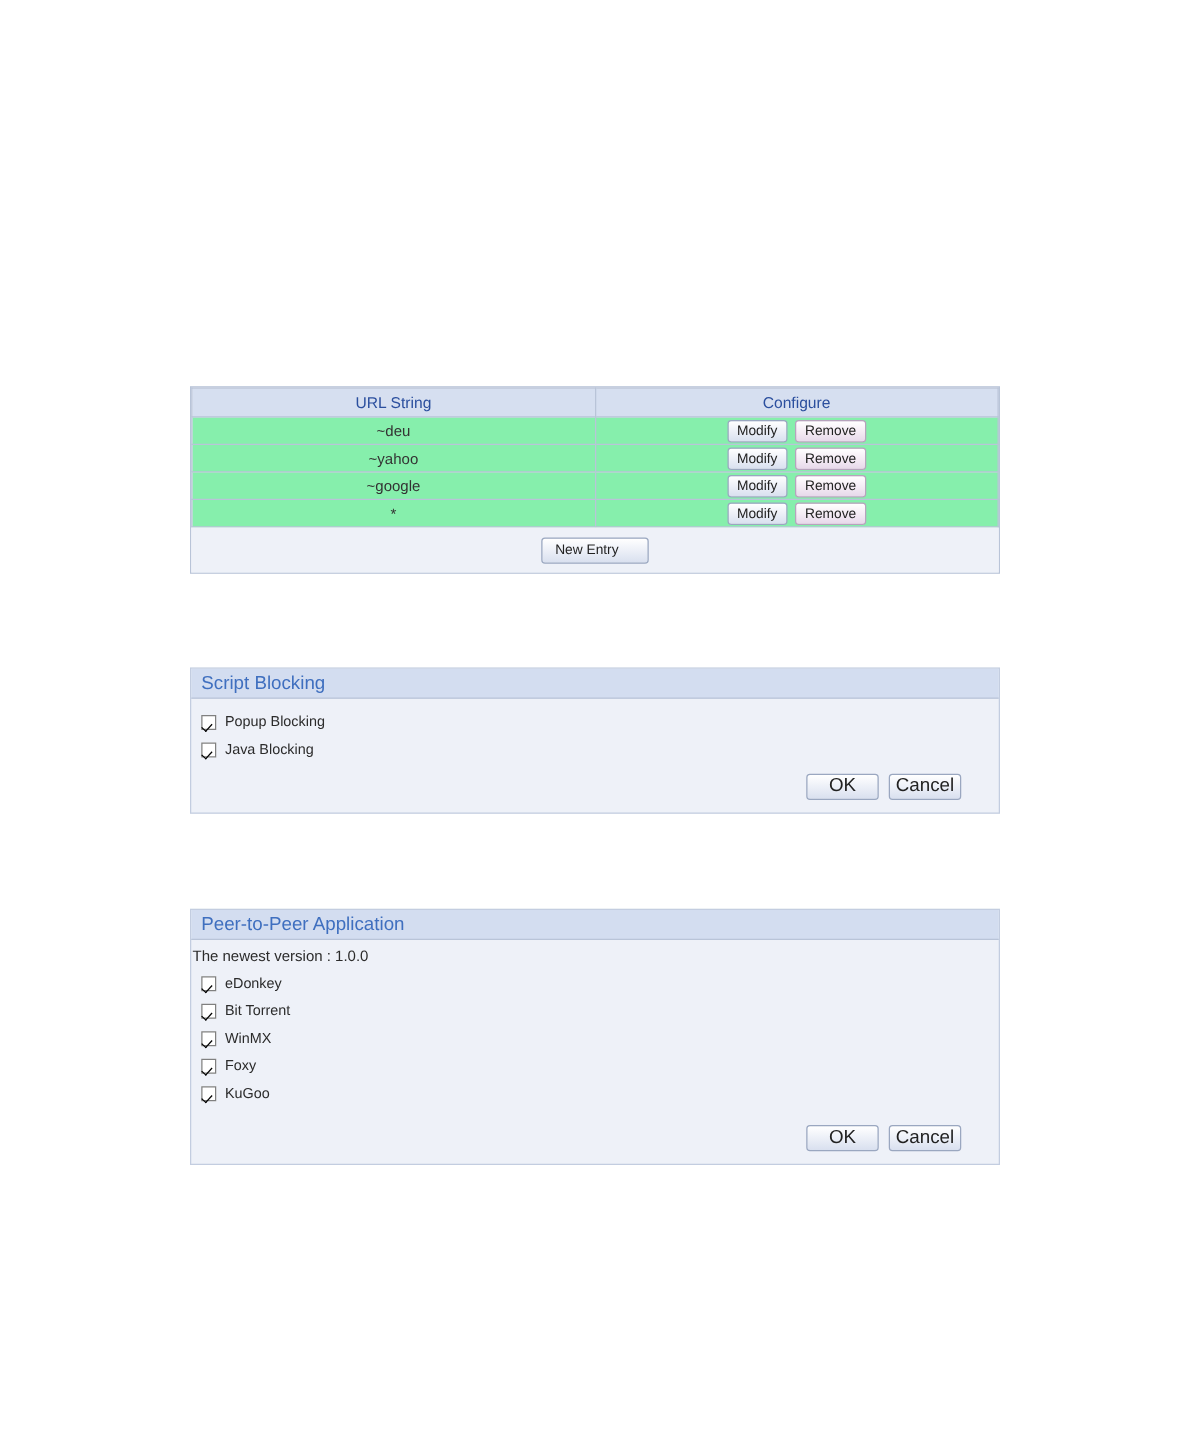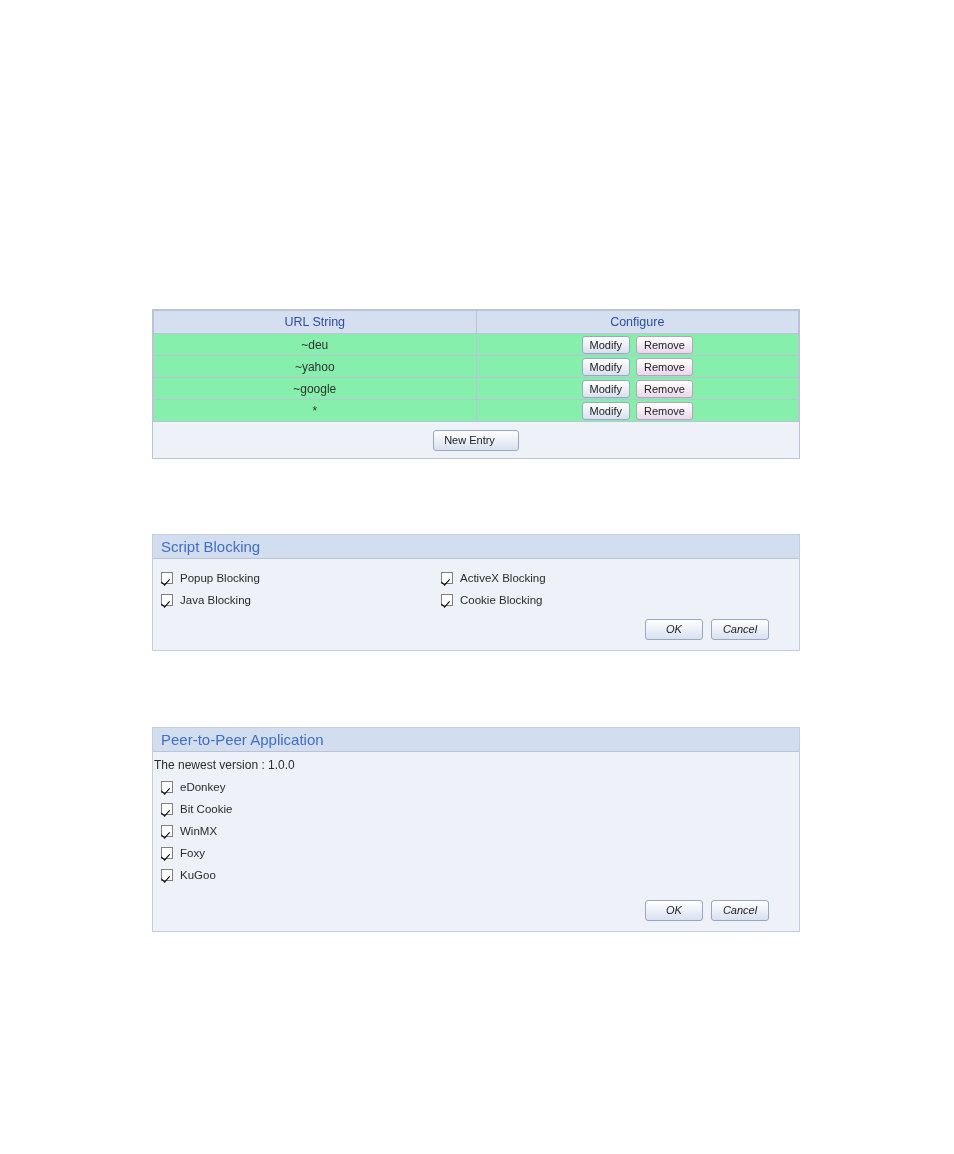--- a/index.html
+++ b/index.html
@@ -153,22 +153,21 @@
 
   .footer-btns {
     display: flex;
     justify-content: flex-end;
     gap: 8px;
     padding: 0 30px 10px 0;
   }
   .btn-wide {
     width: 56px;
     padding: 2px 0 3px 0;
-    font-size: 11px;
-    font-style: italic;
+    font-size: 15px;
   }
 
   .version-line {
     font-size: 12px;
     color: #2b2b2b;
     padding: 2px 0 4px 1px;
     margin-left: 0;
   }
 </style>
 </head>
@@ -233,50 +232,40 @@
       <div class="col-left">
         <div class="chk-row">
           <span class="chk checked"></span>
           <span class="chk-label">Popup Blocking</span>
         </div>
         <div class="chk-row">
           <span class="chk checked"></span>
           <span class="chk-label">Java Blocking</span>
         </div>
       </div>
-      <div class="col-right">
-        <div class="chk-row">
-          <span class="chk checked"></span>
-          <span class="chk-label">ActiveX Blocking</span>
-        </div>
-        <div class="chk-row">
-          <span class="chk checked"></span>
-          <span class="chk-label">Cookie Blocking</span>
-        </div>
-      </div>
     </div>
     <div class="footer-btns">
       <span class="btn btn-wide">OK</span>
       <span class="btn btn-wide">Cancel</span>
     </div>
   </div>
 </div>
 
 <div class="panel" style="top:727px;">
   <div class="panel-title">Peer-to-Peer Application</div>
   <div class="panel-body" style="padding-top:4px;">
     <div class="version-line">The newest version : 1.0.0</div>
     <div>
       <div class="chk-row">
         <span class="chk checked"></span>
         <span class="chk-label">eDonkey</span>
       </div>
       <div class="chk-row">
         <span class="chk checked"></span>
-        <span class="chk-label">Bit Cookie</span>
+        <span class="chk-label">Bit Torrent</span>
       </div>
       <div class="chk-row">
         <span class="chk checked"></span>
         <span class="chk-label">WinMX</span>
       </div>
       <div class="chk-row">
         <span class="chk checked"></span>
         <span class="chk-label">Foxy</span>
       </div>
       <div class="chk-row">

